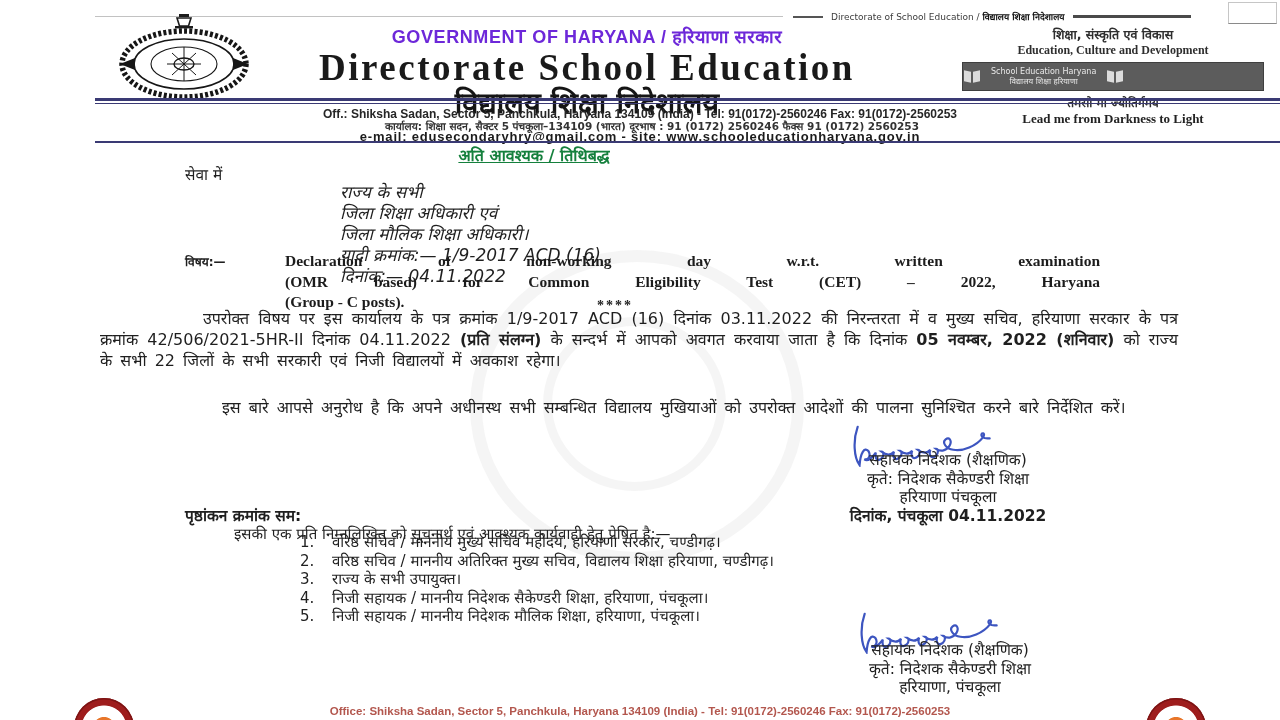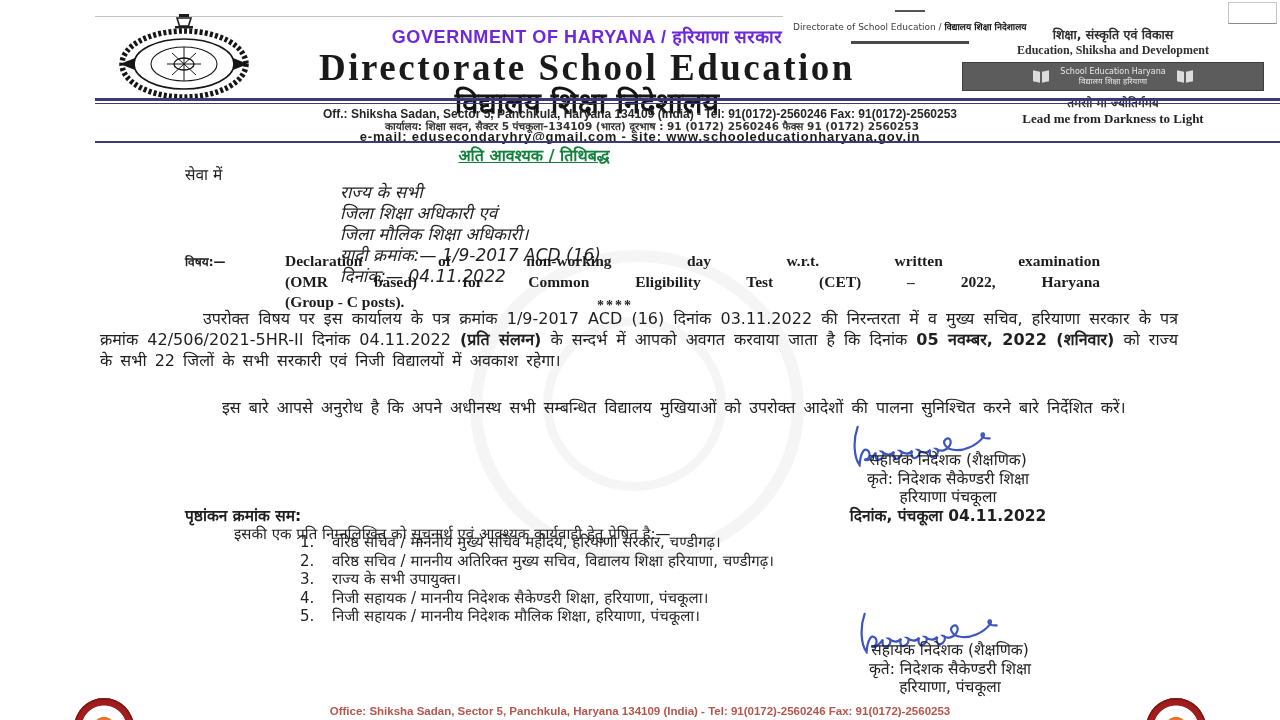--- a/index.html
+++ b/index.html
@@ -9,21 +9,21 @@
   .b{font-weight:700;}
   .center{text-align:center;}
   .serif{font-family:"Liberation Serif",serif;}
   .sans{font-family:"Liberation Sans",sans-serif;}
   .fuzzy{filter:blur(0.35px);}
   .rule{background:#3a3a74;}
   .line{display:block;}
 
   
   .banner{margin:4px auto 0 auto;width:300px;height:27px;background:#5c5c5c;border:1px solid #3f3f3f;
-          display:flex;align-items:center;justify-content:center;gap:10px;color:#e9e9e9;}
+          display:flex;align-items:center;gap:10px;color:#e9e9e9;}
   .banner .txt{font-size:8px;line-height:1.25;text-align:center;filter:blur(0.4px);}
   .book{position:relative;width:18px;height:13px;flex:0 0 18px;}
   .book span{position:absolute;top:1px;width:7px;height:11px;background:#dcdcdc;}
   .book span:first-child{left:1px;transform:skewY(12deg);}
   .book span:last-child{right:1px;transform:skewY(-12deg);}
 
   
   .seal{width:60px;height:60px;border-radius:50%;
         background:radial-gradient(circle,#e8762a 0%,#e8762a 25%,#ffffff 27%,#ffffff 52%,#9e1d1d 54%,#9e1d1d 100%);
         box-shadow:inset 0 0 0 1.5px #7c1414;}
@@ -36,21 +36,21 @@
   .cc-num{width:32px;flex:0 0 32px;}
 </style>
 </head>
 <body>
 
 <div class="page">
 
   <div class="abs" style="left:470px;top:250px;width:310px;height:290px;border:12px solid rgba(110,110,110,0.07);border-radius:50%;"></div>
   <div class="abs" style="left:543px;top:317px;width:165px;height:156px;border:9px solid rgba(110,110,110,0.07);border-radius:50%;"></div>
 
-  <div class="abs" style="left:793px;top:10px;display:flex;align-items:center;gap:8px;flex-direction:column;">
+  <div class="abs" style="left:793px;top:10px;display:flex;align-items:center;gap:8px;">
     <div style="width:30px;height:2px;background:#555;"></div>
     <div style="font-size:9px;white-space:nowrap;" class="fuzzy">
       <span style="color:#3c3c3c;">Directorate of School Education /</span>
       <span class="b" style="color:#101010;">विद्यालय शिक्षा निदेशालय</span>
     </div>
     <div style="width:118px;height:2.5px;background:#4a4a4a;"></div>
   </div>
 
   <div class="abs" style="left:1228px;top:2px;width:47px;height:20px;background:#fff;border:1px solid #c6c6c6;border-bottom-color:#8a8a8a;"></div>
 
@@ -74,21 +74,21 @@
   </div>
 
   <div class="abs center" style="left:262px;top:24px;width:650px;">
     <div class="sans b fuzzy" style="font-size:18px;letter-spacing:0.6px;color:#6d28d9;">GOVERNMENT OF HARYANA / हरियाणा सरकार</div>
     <div class="serif b" style="font-size:37px;line-height:1.08;letter-spacing:2.5px;color:#1a1a1a;">Directorate School Education</div>
     <div class="b" style="font-size:29px;line-height:1.1;color:#151515;">विद्यालय शिक्षा निदेशालय</div>
   </div>
 
   <div class="abs center" style="left:950px;top:26px;width:326px;">
     <div class="b fuzzy" style="font-size:12.5px;color:#2e2e2e;">शिक्षा, संस्कृति एवं विकास</div>
-    <div class="serif b fuzzy" style="font-size:12px;color:#2e2e2e;">Education, Shiksha and Development</div>
+    <div class="serif b fuzzy" style="font-size:12px;color:#2e2e2e;">Education, Culture and Development</div>
     <div class="banner">
       <div class="book">
           <span></span>
           <span></span>
         </div>
       <div class="txt">
         <div>School Education Haryana</div>
         <div>विद्यालय शिक्षा हरियाणा</div>
       </div>
       <div class="book">

